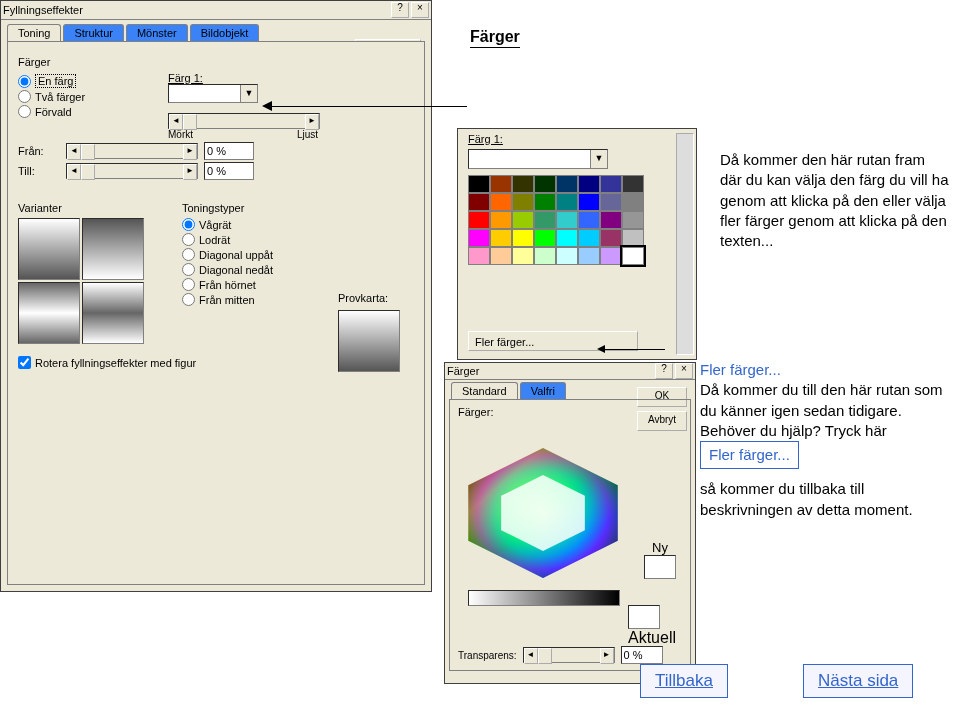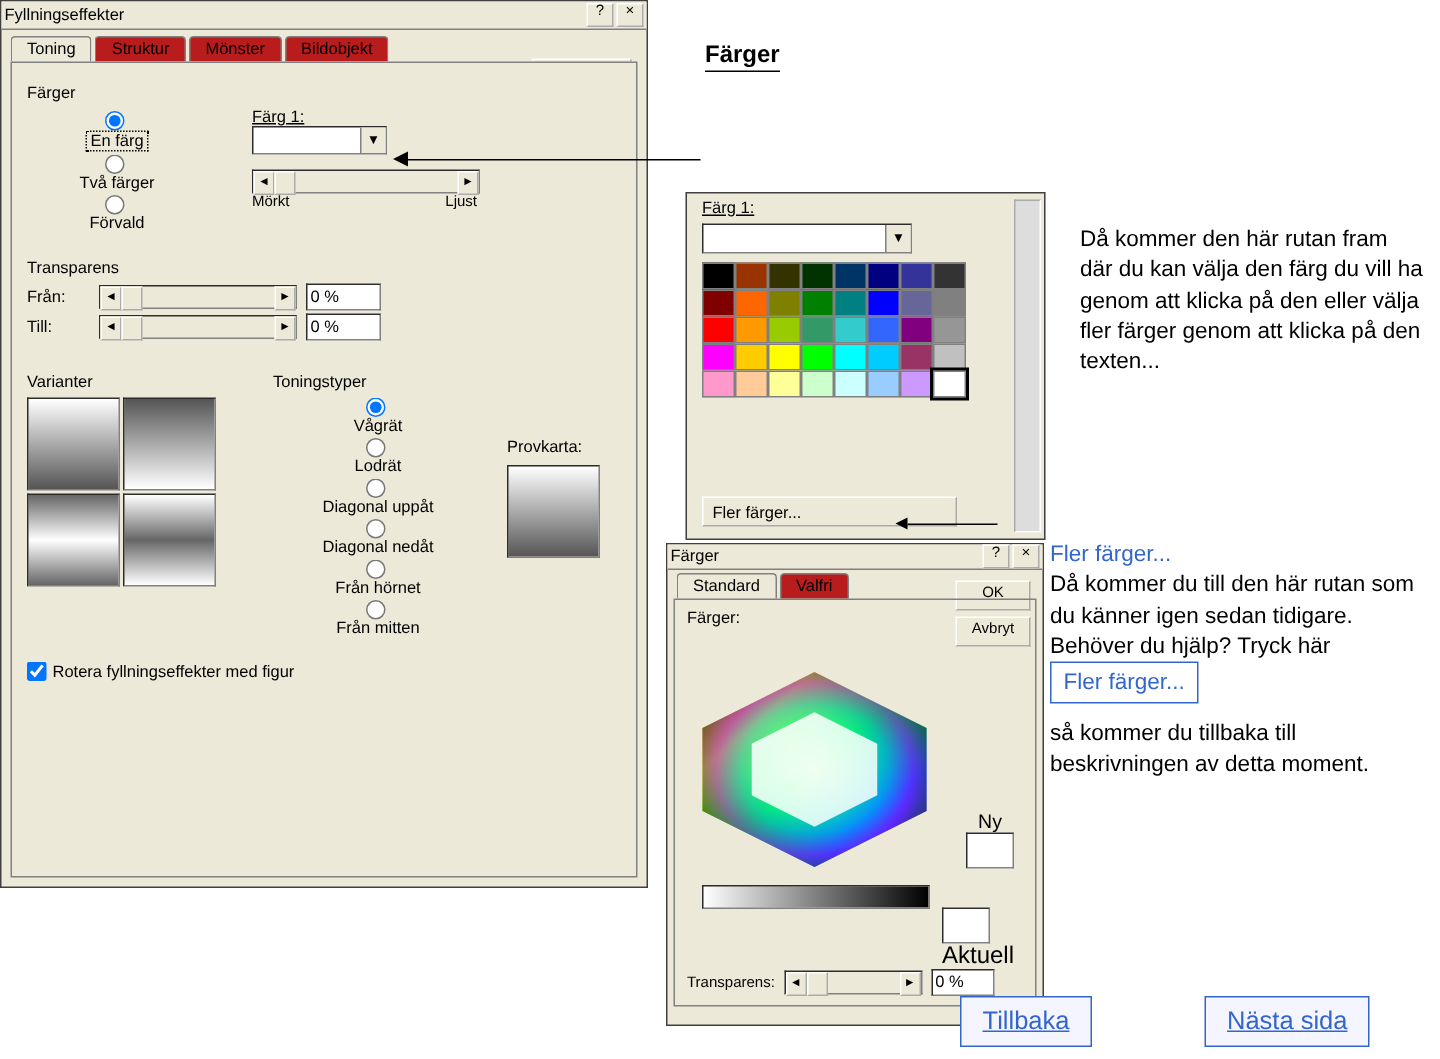--- a/index.html
+++ b/index.html
@@ -39,42 +39,42 @@
     font-size: 10px; line-height: 10px; text-align: center;
     font-family: Arial, sans-serif;
   }
 
   .tabs-row {
     display: flex; gap: 0; padding: 4px 6px 0 6px;
     font-size: 11px;
   }
   .tab {
     padding: 2px 10px;
-    background: #b91c1c;
+    background: #3b82f6;
     border: 1px solid #808080;
     border-bottom: none;
     border-radius: 3px 3px 0 0;
     margin-right: 2px;
     color: #000;
   }
   .tab.active { background: #ece9d8; font-weight: normal; }
 
   .tab-body {
     margin: 0 6px 6px 6px;
     border: 1px solid #808080;
     background: #ece9d8;
     flex: 1 1 auto;
     padding: 8px 10px;
     font-size: 11px;
     position: relative;
   }
 
   .group-title { margin: 6px 0 4px 0; }
 
-  .radio-row { display: flex; align-items: center; margin: 2px 0; font-size: 11px; flex-direction: column; }
+  .radio-row { display: flex; align-items: flex-end; margin: 2px 0; font-size: 11px; }
   .radio-row input { margin: 0 4px 0 0; }
   .radio-dotted { border: 1px dotted #000; padding: 0 2px; }
 
   .color-swatch {
     width: 88px; height: 17px;
     background: #fff;
     border: 1px inset #808080;
     display: inline-block;
     vertical-align: middle;
     position: relative;
@@ -336,21 +336,20 @@
           <div class="thumb" style="left:14px;"></div>
           <div class="arrow-r">►</div>
         </div>
         <div style="display:flex; justify-content:space-between; width:150px; font-size:10px;">
           <span>Mörkt</span>
           <span>Ljust</span>
         </div>
       </div>
     </div>
 
-    <div class="group-title" style="margin-top:16px;">Transparens</div>
     <div class="slider-row">
       <span class="lbl">Från:</span>
       <div class="slider">
         <div class="arrow-l">◄</div>
         <div class="thumb" style="left:14px;"></div>
         <div class="arrow-r">►</div>
       </div>
       <input class="spin" value="0 %" style="">
     </div>
     <div class="slider-row">

